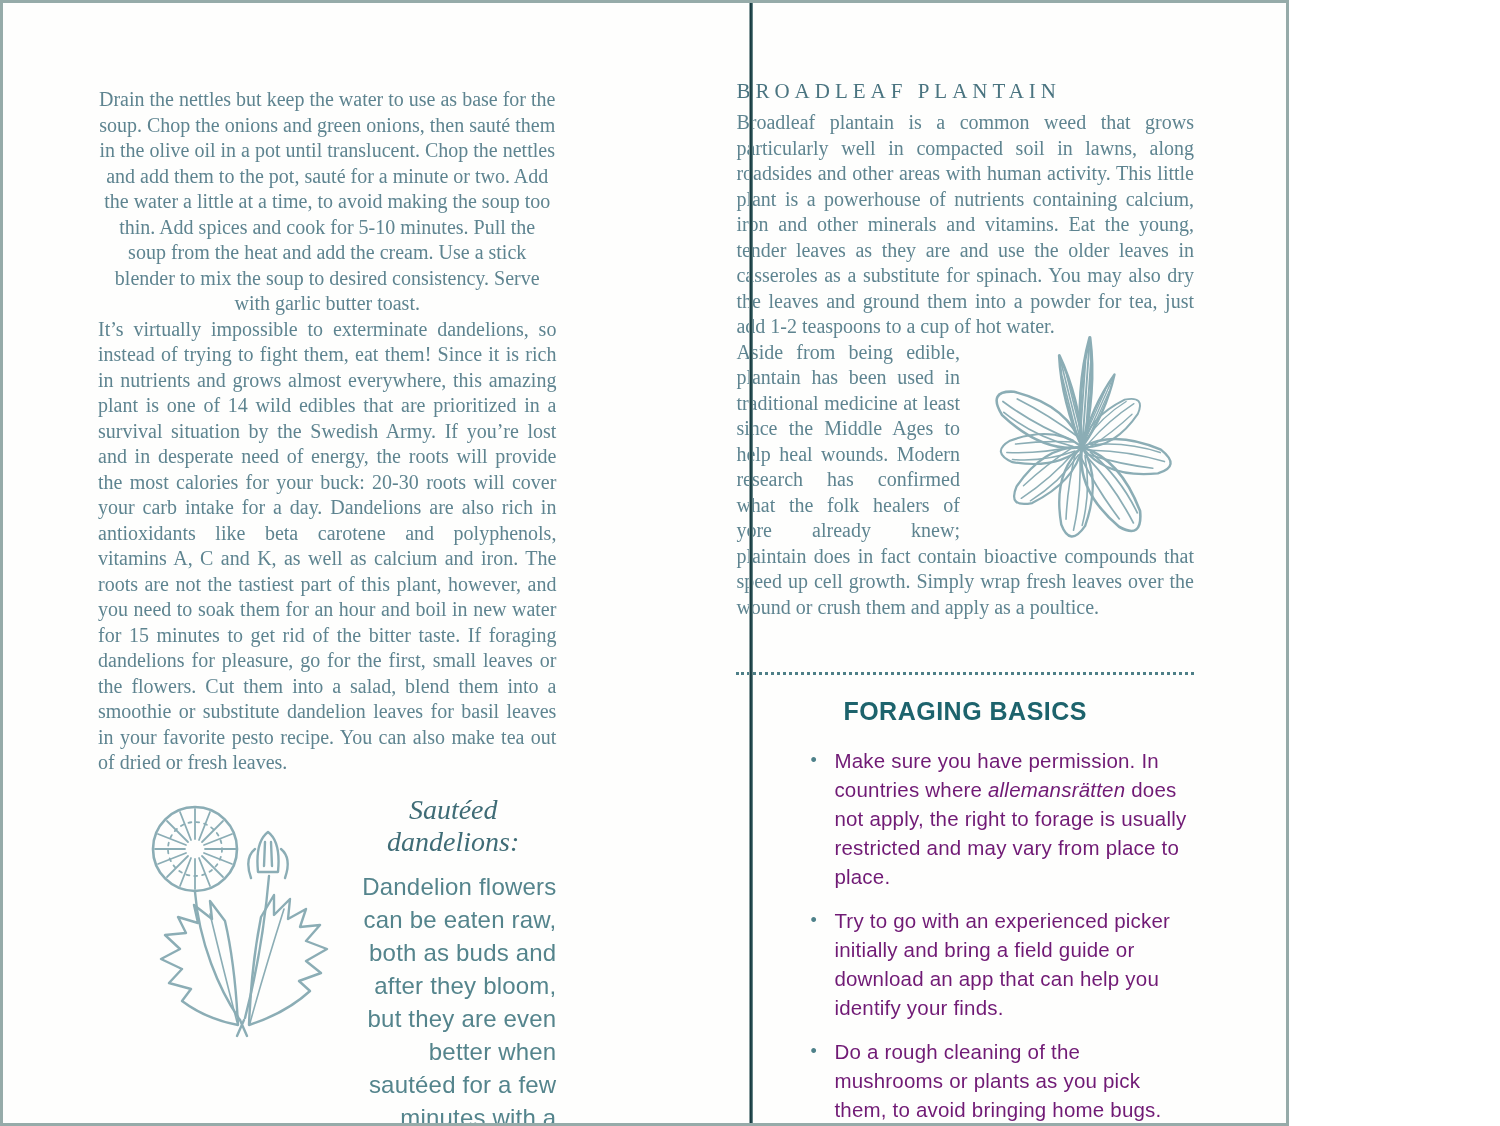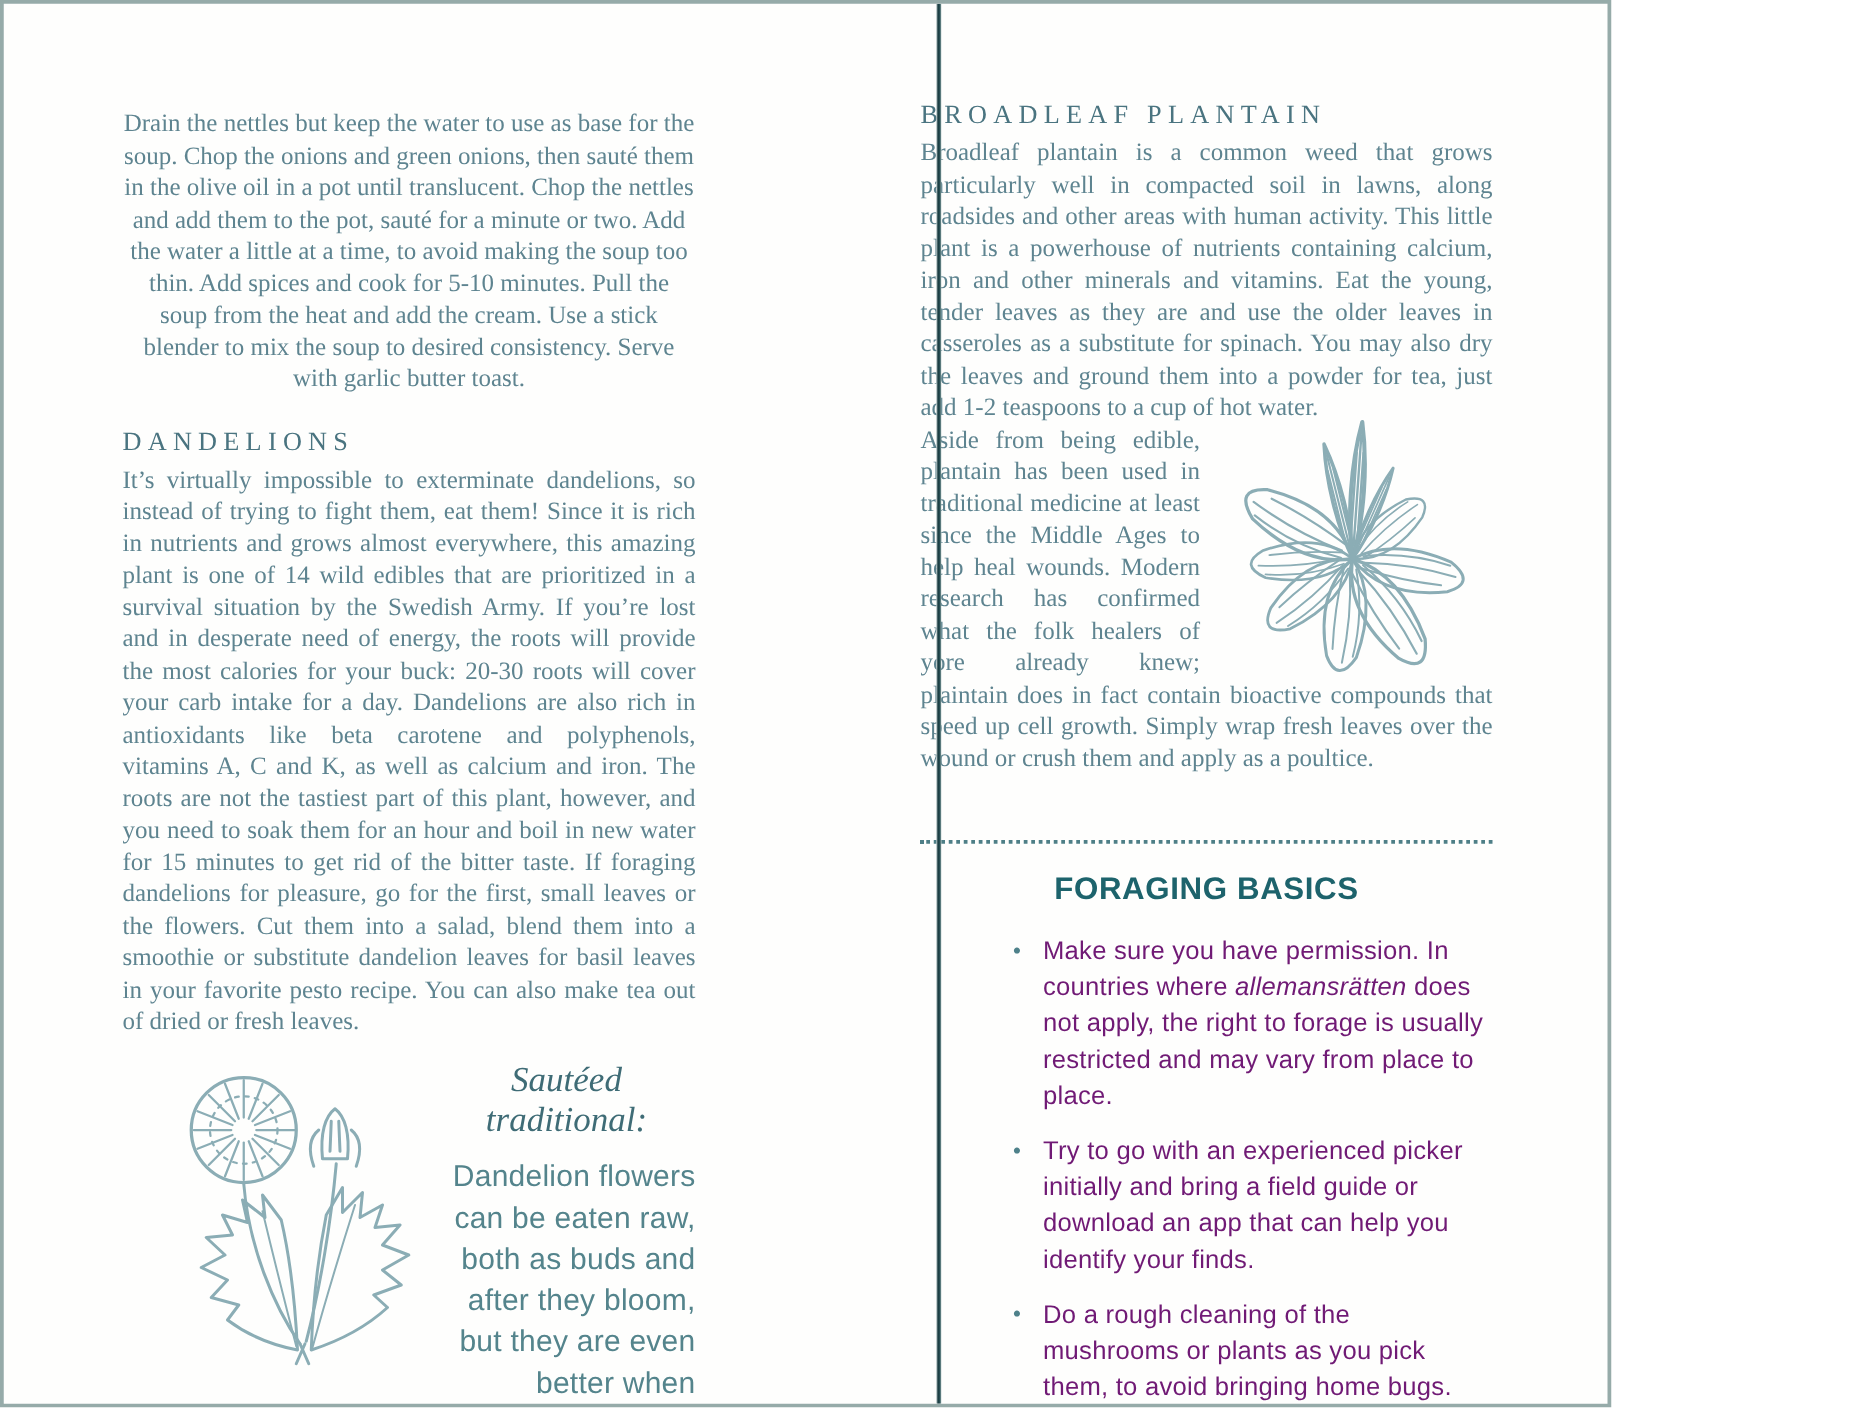--- a/index.html
+++ b/index.html
@@ -87,21 +87,20 @@
 </style>
 </head>
 <body>
 
 <div class="spread">
   <div class="spine"></div>
 
   <div class="page left">
     <p class="body-text centered">Drain the nettles but keep the water to use as base for the soup. Chop the onions and green onions, then sauté them in the olive oil in a pot until translucent. Chop the nettles and add them to the pot, sauté for a minute or two. Add the water a little at a time, to avoid making the soup too thin. Add spices and cook for 5-10 minutes. Pull the soup from the heat and add the cream. Use a stick blender to mix the soup to desired consistency. Serve with garlic butter toast.</p>
 
-    <h2 class="section-heading">DANDELIONS</h2>
 
     <p class="body-text justified">It’s virtually impossible to exterminate dandelions, so instead of trying to fight them, eat them! Since it is rich in nutrients and grows almost everywhere, this amazing plant is one of 14 wild edibles that are prioritized in a survival situation by the Swedish Army. If you’re lost and in desperate need of energy, the roots will provide the most calories for your buck: 20-30 roots will cover your carb intake for a day. Dandelions are also rich in antioxidants like beta carotene and polyphenols, vitamins A, C and K, as well as calcium and iron. The roots are not the tastiest part of this plant, however, and you need to soak them for an hour and boil in new water for 15 minutes to get rid of the bitter taste. If foraging dandelions for pleasure, go for the first, small leaves or the flowers. Cut them into a salad, blend them into a smoothie or substitute dandelion leaves for basil leaves in your favorite pesto recipe. You can also make tea out of dried or fresh leaves.</p>
 
     <div class="recipe-block">
       <svg width="252" height="246" viewBox="0 0 252 246" class="illus" aria-hidden="true">
 
         <circle cx="97" cy="57" r="42" stroke-width="2.6"></circle>
         <circle cx="97" cy="57" r="27" stroke-dasharray="3 5" stroke-width="1.8"></circle>
         <g stroke-width="1.8">
           <line x1="107" y1="57" x2="138" y2="57"></line>
@@ -131,21 +130,21 @@
         <path d="M171,84 C167,130 158,184 147,226"></path>
         <path d="M142,228 L149,244 M146,228 L139,244"></path>
 
         <path d="M140,233 Q108,227 84,209 L93,197 L71,191 L84,177 L63,167 L82,157 L67,143 L88,141 L80,125 L100,131 L96,113 L114,127 L112,109 L127,129 Q137,172 140,233 Z"></path>
         <path d="M112,122 Q126,180 139,230" stroke-width="1.6"></path>
 
         <path d="M151,233 Q188,221 212,199 L201,189 L223,181 L208,169 L229,157 L208,149 L222,133 L202,135 L208,117 L190,127 L192,107 L176,123 L176,103 L163,125 Q153,176 151,233 Z"></path>
         <path d="M186,117 Q166,180 152,231" stroke-width="1.6"></path>
       </svg>
       <div class="recipe-col">
-        <h3 class="recipe-title">Sautéed traditional:</h3>
+        <h3 class="recipe-title">Sautéed dandelions:</h3>
         <p class="recipe-text">Dandelion flowers can be eaten raw, both as buds and after they bloom, but they are even better when sautéed for a few minutes with a little bit of garlic, olive oil and sea salt. Eat as a side or toss them in a salad.</p>
       </div>
     </div>
 
     <div class="page-footer">– 118 –</div>
   </div>
 
   <div class="page right">
     <h2 class="section-heading">BROADLEAF PLANTAIN</h2>
 

